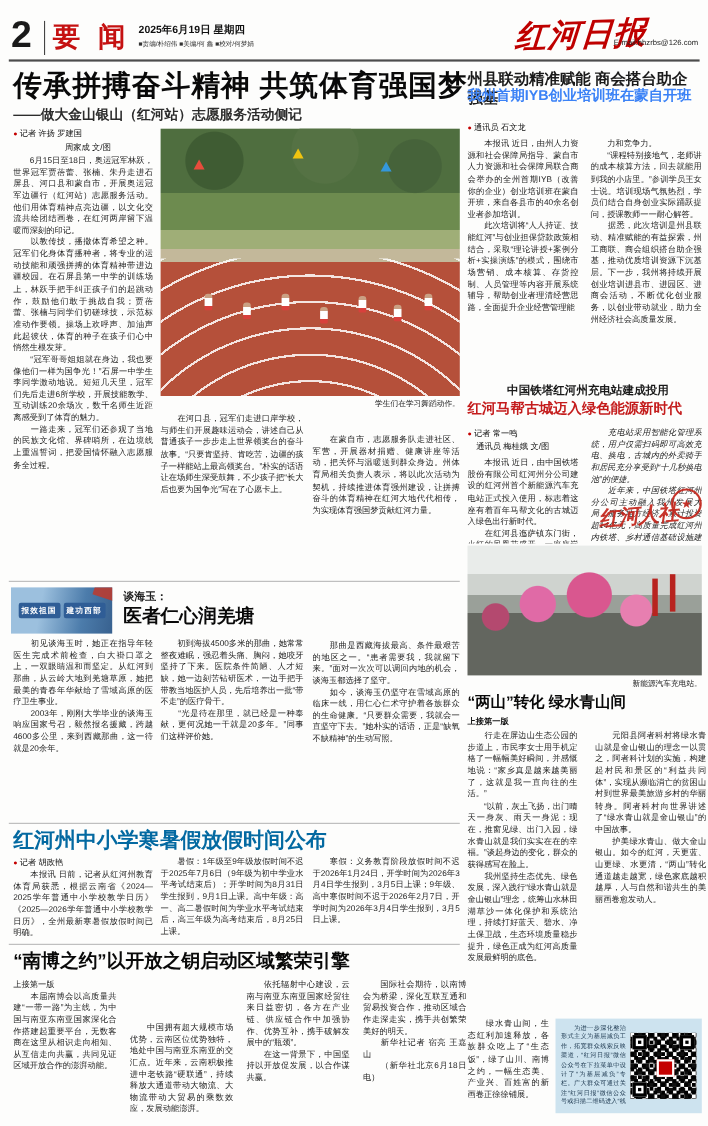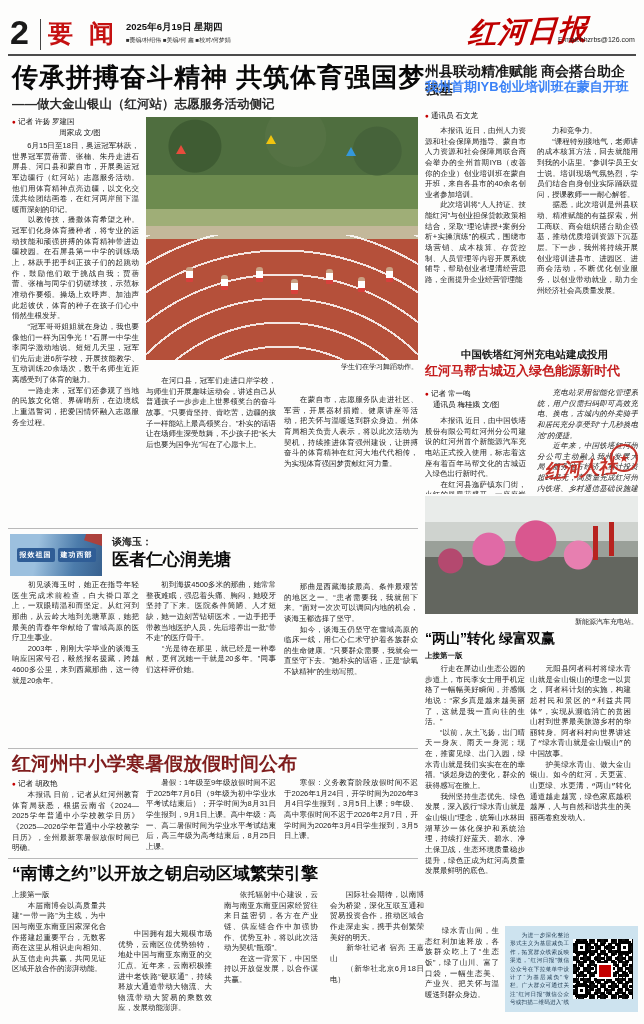--- a/index.html
+++ b/index.html
@@ -78,21 +78,21 @@
       radial-gradient(circle at 12% 55%, #b4496f 0 12px, transparent 13px),
       linear-gradient(#e9ecea 0 22%, #cfd3cf 22% 38%, #9aa099 38% 52%, #63665f 52% 100%);}
   .banner-red{position:absolute;width:5px;height:34px;background:#b8231f;top:30px;}
   #caption2{left:425px;top:617px;width:213px;}
 
   
   #tm-headline{left:425px;top:630px;width:213px;font-size:14px;font-weight:900;color:#090909;}
   #tm-cont{left:425px;top:651px;font-size:7.5px;font-weight:700;}
   #tm-col1a{left:425px;top:664px;width:100px;height:258px;}
   #tm-col1b{left:425px;top:926px;width:74px;height:84px;}
-  #tm-col2{left:530px;top:664px;width:101px;height:258px;font-family:Liberation Mono, monospace;}
+  #tm-col2{left:541px;top:664px;width:101px;height:258px;}
 
   
   #notice{left:505px;top:926px;width:133px;height:86px;background:#cde3ef;display:flex;gap:4px;padding:5px;box-sizing:border-box;}
   #notice-text{flex:1;font-size:5.6px;line-height:1.5;text-align:justify;color:#17324a;white-space:pre-line;overflow:hidden;}
   #qr{width:60px;height:60px;background:#fff;align-self:center;position:relative;flex:none;
     background-image:
       repeating-conic-gradient(#000 0% 25%, #fff 0% 50%),
       repeating-conic-gradient(#111 0% 25%, #fff 0% 50%);
     background-size:7px 7px, 11px 11px;background-blend-mode:multiply;}
   .qf{position:absolute;width:13px;height:13px;border:3px solid #000;background:#fff;box-sizing:border-box;}
@@ -105,21 +105,21 @@
     background:linear-gradient(100deg,#9cc0de 0 30%, #4c7cab 70%, #38618f 100%);display:flex;align-items:center;justify-content:center;gap:3px;}
   .thy-tag{background:#2f5d96;color:#fff;font-size:7px;font-weight:700;padding:2px 3px;border-radius:2px;letter-spacing:1px;}
   #thy-flag{position:absolute;right:-6px;top:-6px;width:22px;height:16px;background:#c0392b;transform:rotate(18deg);opacity:.85;}
   #thy-label{left:112px;top:535px;font-size:10px;font-weight:700;color:#222;}
   #thy-headline{left:112px;top:548px;font-size:17px;font-weight:900;color:#090909;}
   #thy-col1{left:12px;top:580px;width:127px;height:164px;}
   #thy-col2{left:146px;top:580px;width:130px;height:164px;}
   #thy-col3{left:284px;top:538px;width:134px;height:206px;margin-top:44px;}
 
   
-  #hol-headline{left:12px;top:751px;width:406px;font-size:19px;font-weight:900;color:#7f1d1d;white-space:nowrap;}
+  #hol-headline{left:12px;top:751px;width:406px;font-size:19px;font-weight:900;color:#0369a1;white-space:nowrap;}
   #hol-byline{left:12px;top:778px;width:127px;}
   #hol-col1{left:12px;top:790px;width:127px;height:64px;}
   #hol-col2{left:146px;top:778px;width:130px;height:76px;}
   #hol-col3{left:284px;top:778px;width:134px;height:76px;}
 
   
   #nb-headline{left:12px;top:862px;width:420px;font-size:17px;font-weight:900;color:#090909;white-space:nowrap;}
   #nb-col1{left:12px;top:890px;width:94px;height:124px;}
   #nb-col2{left:118px;top:890px;width:94px;height:124px;margin-top:39px;}
   #nb-col3{left:224px;top:890px;width:94px;height:124px;}
@@ -201,26 +201,26 @@
   </div>
 
   <div id="photo2" class="abs">
     <div class="banner-red" style="left:168px;"></div>
     <div class="banner-red" style="left:184px;top:26px;"></div>
   </div>
   <div id="caption2" class="abs caption">新能源汽车充电站。</div>
 </div>
 
 <div>
-  <div id="tm-headline" class="abs">“两山”转化  绿富双赢</div>
+  <div id="tm-headline" class="abs">“两山”转化  绿水青山间</div>
   <div id="tm-cont" class="abs cont-label">上接第一版</div>
   <div id="tm-col1a" class="abs body-text">　　行走在屏边山生态公园的步道上，市民李女士用手机定格了一幅幅美好瞬间，并感慨地说：“家乡真是越来越美丽了，这就是我一直向往的生活。”
 　　“以前，灰土飞扬，出门晴天一身灰、雨天一身泥；现在，推窗见绿、出门入园，绿水青山就是我们实实在在的幸福。”谈起身边的变化，群众的获得感写在脸上。
 　　我州坚持生态优先、绿色发展，深入践行“绿水青山就是金山银山”理念，统筹山水林田湖草沙一体化保护和系统治理，持续打好蓝天、碧水、净土保卫战，生态环境质量稳步提升，绿色正成为红河高质量发展最鲜明的底色。</div>
-  <div id="tm-col1b" class="abs body-text">　　绿水青山间，生态红利加速释放，各族群众吃上了“生态饭”，绿了山川、富了口袋，一幅生态美、产业兴、把关怀与温暖送到群众身边。</div>
+  <div id="tm-col1b" class="abs body-text">　　绿水青山间，生态红利加速释放，各族群众吃上了“生态饭”，绿了山川、南博之约，一幅生态美、产业兴、百姓富的新画卷正徐徐铺展。</div>
   <div id="tm-col2" class="abs body-text">　　元阳县阿者科村将绿水青山就是金山银山的理念一以贯之，阿者科计划的实施，构建起村民和景区的“利益共同体”，实现从濒临消亡的贫困山村到世界最美旅游乡村的华丽转身。阿者科村向世界讲述了“绿水青山就是金山银山”的中国故事。
 　　护美绿水青山、做大金山银山。如今的红河，天更蓝、山更绿、水更清，“两山”转化通道越走越宽，绿色家底越积越厚，人与自然和谐共生的美丽画卷愈发动人。</div>
 </div>
 
 <div id="notice" class="abs">
   <div id="notice-text">　　为进一步深化整治形式主义为基层减负工作，拓宽群众线索反映渠道，“红河日报”微信公众号在下拉菜单中设计了“为基层减负”专栏。广大群众可通过关注“红河日报”微信公众号或扫描二维码进入“线索反映”页面，提供有关整治形式主义为基层减负问题线索和意见建议。</div>
   <div id="qr">
     <div class="qf" id="qf1"></div>
     <div class="qf" id="qf2"></div>
     <div class="qf" id="qf3"></div>
@@ -255,18 +255,18 @@
   <div id="hol-col2" class="abs body-text">　　暑假：1年级至9年级放假时间不迟于2025年7月6日（9年级为初中学业水平考试结束后）；开学时间为8月31日学生报到，9月1日上课。高中年级：高一、高二暑假时间为学业水平考试结束后，高三年级为高考结束后，8月25日上课。</div>
   <div id="hol-col3" class="abs body-text">　　寒假：义务教育阶段放假时间不迟于2026年1月24日，开学时间为2026年3月4日学生报到，3月5日上课；9年级、高中寒假时间不迟于2026年2月7日，开学时间为2026年3月4日学生报到，3月5日上课。</div>
 </div>
 
 <div class="sep" style="left:8px;top:858px;width:410px;"></div>
 <div>
   <div id="nb-headline" class="abs">“南博之约”以开放之钥启动区域繁荣引擎</div>
   <div id="nb-col1" class="abs body-text">上接第一版
 　　本届南博会以高质量共建“一带一路”为主线，为中国与南亚东南亚国家深化合作搭建起重要平台，无数客商在这里从相识走向相知、从互信走向共赢，共同见证区域开放合作的澎湃动能。</div>
   <div id="nb-col2" class="abs body-text">　　中国拥有超大规模市场优势，云南区位优势独特，地处中国与南亚东南亚的交汇点。近年来，云南积极推进中老铁路“硬联通”，持续释放大通道带动大物流、大物流带动大贸易的乘数效应，发展动能澎湃。</div>
-  <div id="nb-col3" class="abs body-text">　　依托辐射中心建设，云南与南亚东南亚国家经贸往来日益密切，各方在产业链、供应链合作中加强协作、优势互补，将以此次活动为契机“瓶颈”。
+  <div id="nb-col3" class="abs body-text">　　依托辐射中心建设，云南与南亚东南亚国家经贸往来日益密切，各方在产业链、供应链合作中加强协作、优势互补，携手破解发展中的“瓶颈”。
 　　在这一背景下，中国坚持以开放促发展，以合作谋共赢。</div>
   <div id="nb-col4" class="abs body-text">　　国际社会期待，以南博会为桥梁，深化互联互通和贸易投资合作，推动区域合作走深走实，携手共创繁荣美好的明天。
 　　新华社记者 宿亮 王嘉山
 　　（新华社北京6月18日电）</div>
 </div>
 
 </body></html>

